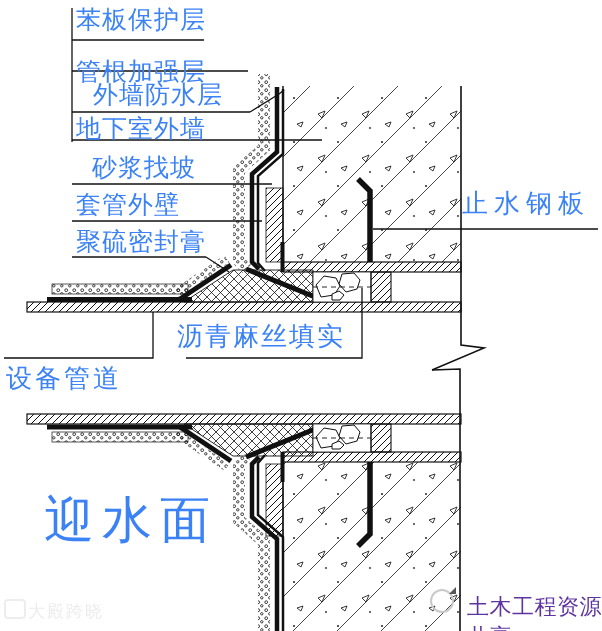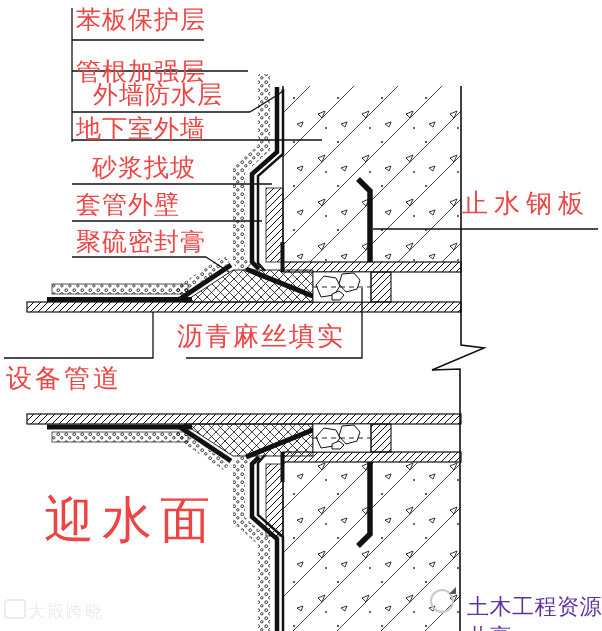--- a/index.html
+++ b/index.html
@@ -2,21 +2,21 @@
 <html><head>
 <meta charset="utf-8">
 <style>
   html,body{margin:0;padding:0;background:#ffffff;}
   .stage{
     position:relative;width:602px;height:631px;background:#ffffff;overflow:hidden;
     font-family:"Liberation Serif","DejaVu Serif",serif;
   }
   .stage svg{position:absolute;left:0;top:0;}
   .lbl{
-    position:absolute;color:#ef4444;white-space:nowrap;line-height:1.05;
+    position:absolute;color:#3b82f6;white-space:nowrap;line-height:1.05;
     font-family:"Liberation Serif","DejaVu Serif",serif;
   }
   .lbl-s{font-size:25px;letter-spacing:1px;}
   .lbl-m{font-size:26px;letter-spacing:2px;}
   .lbl-big{font-size:50px;letter-spacing:8px;}
   .wm-left{
     position:absolute;left:4px;top:600px;font-size:17px;color:#000;opacity:0.08;
     letter-spacing:2px;
   }
   .wm-right{

